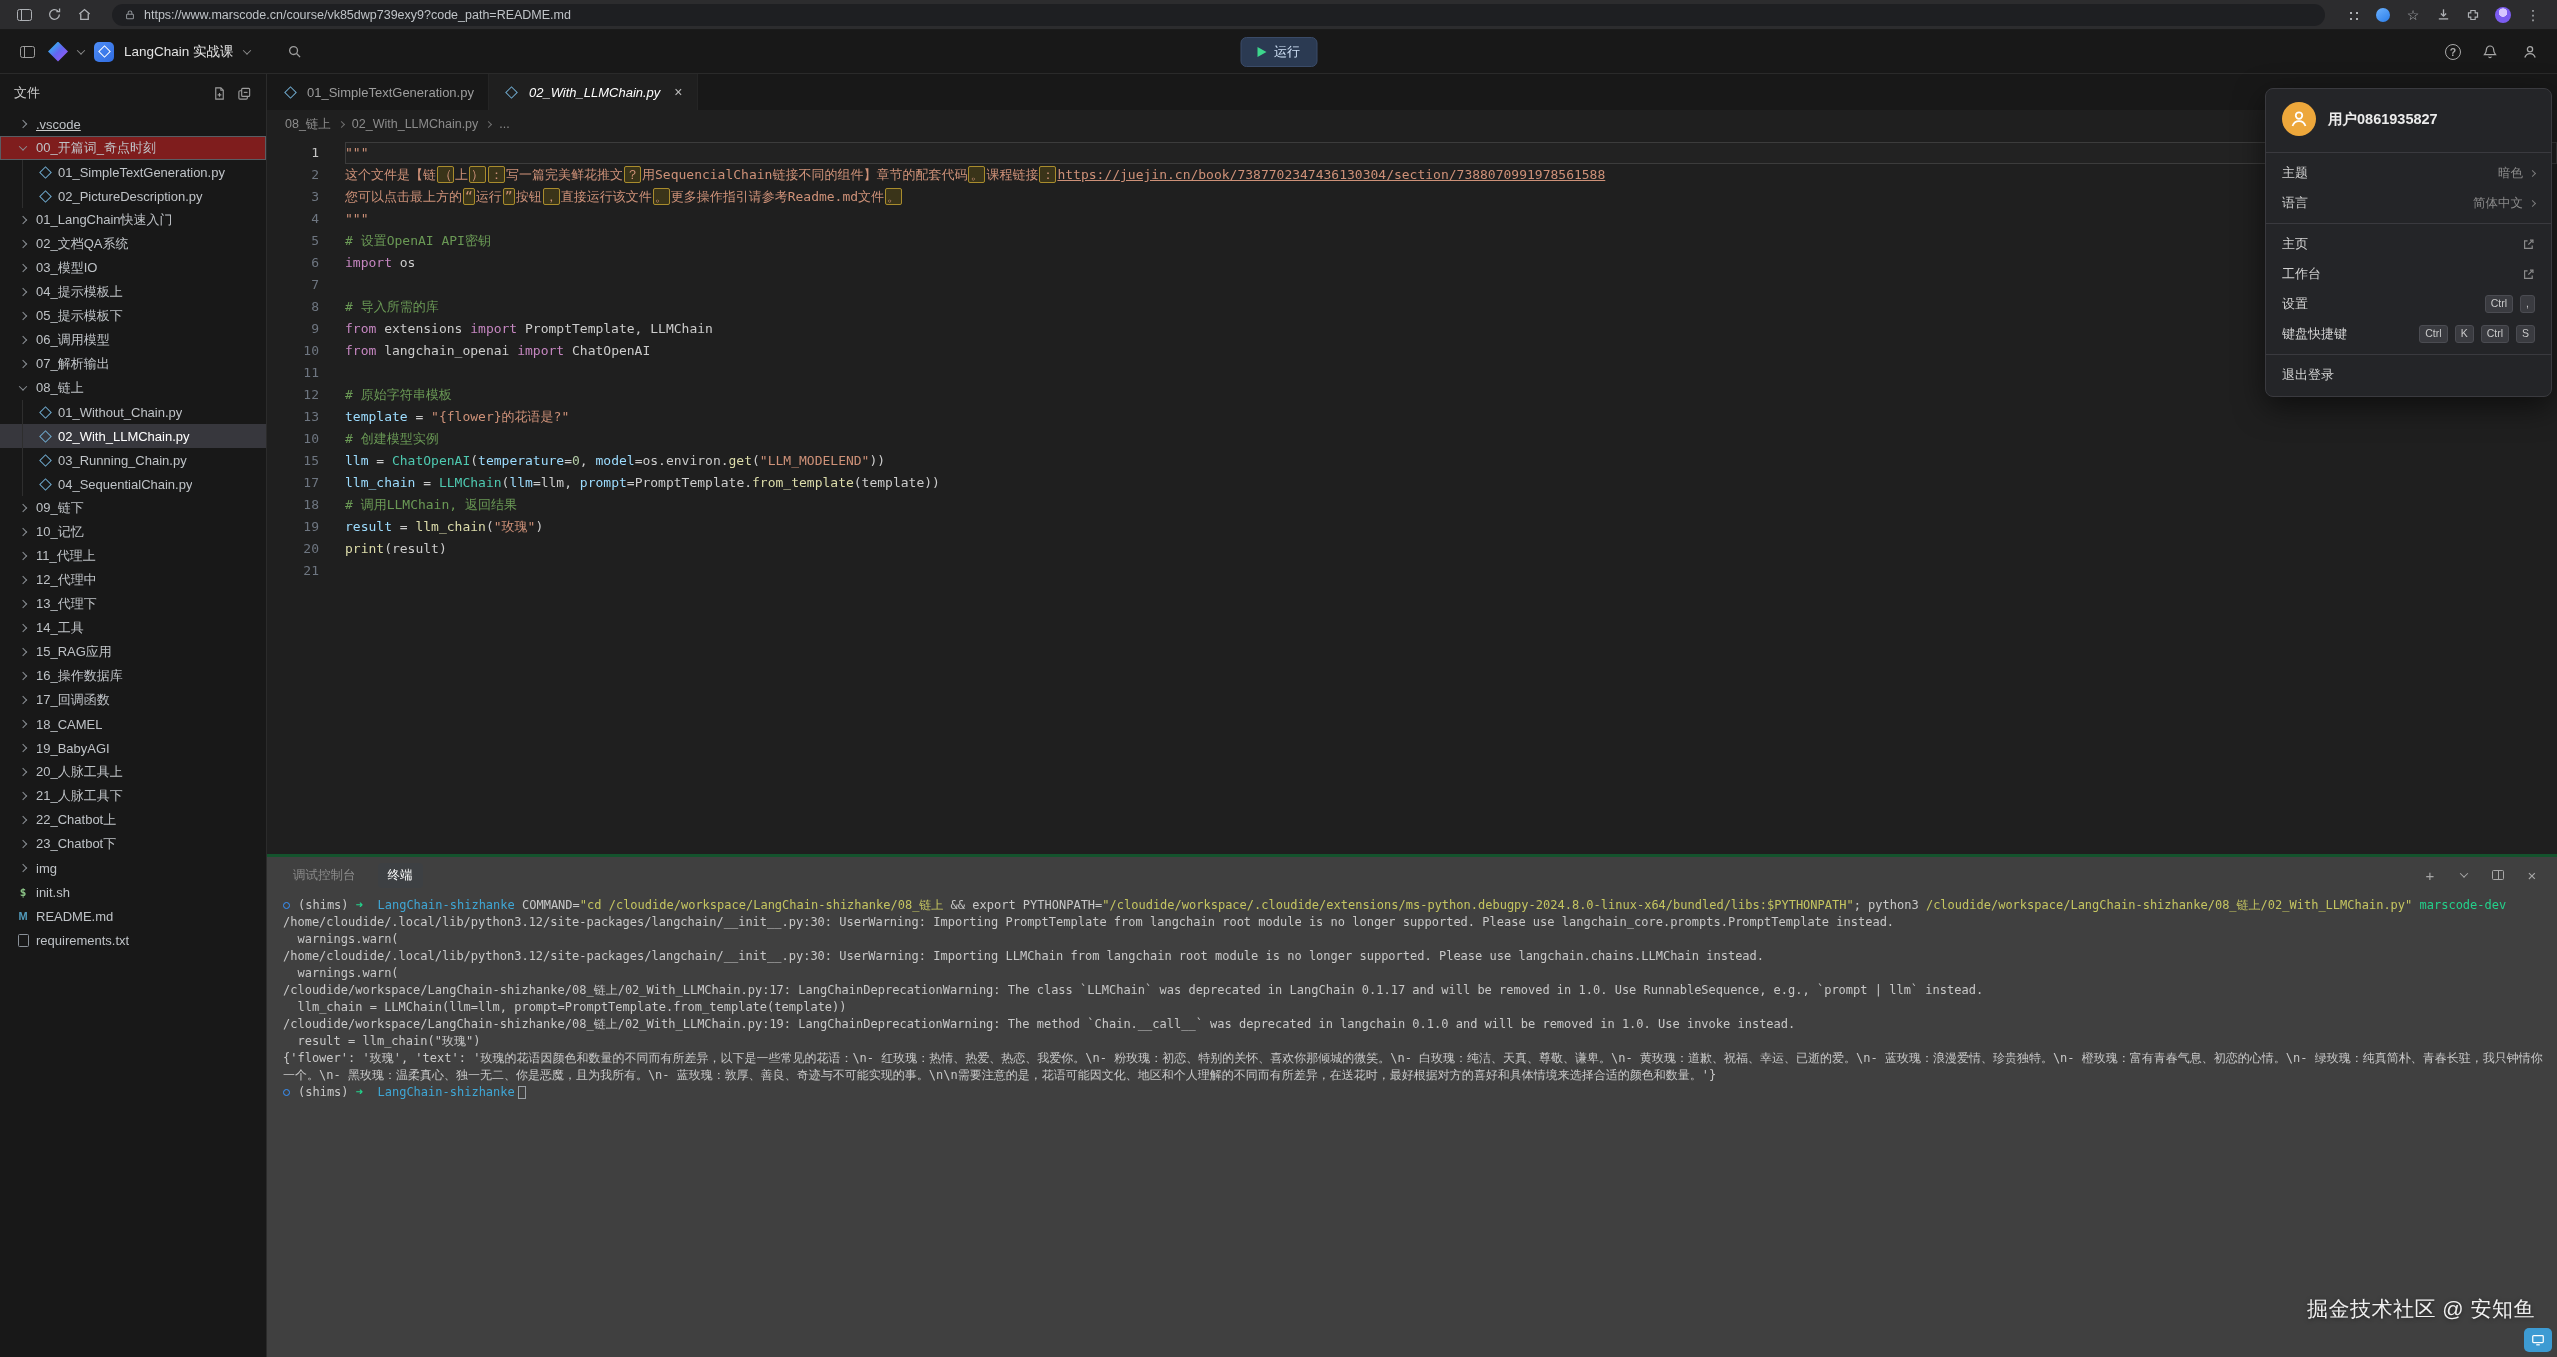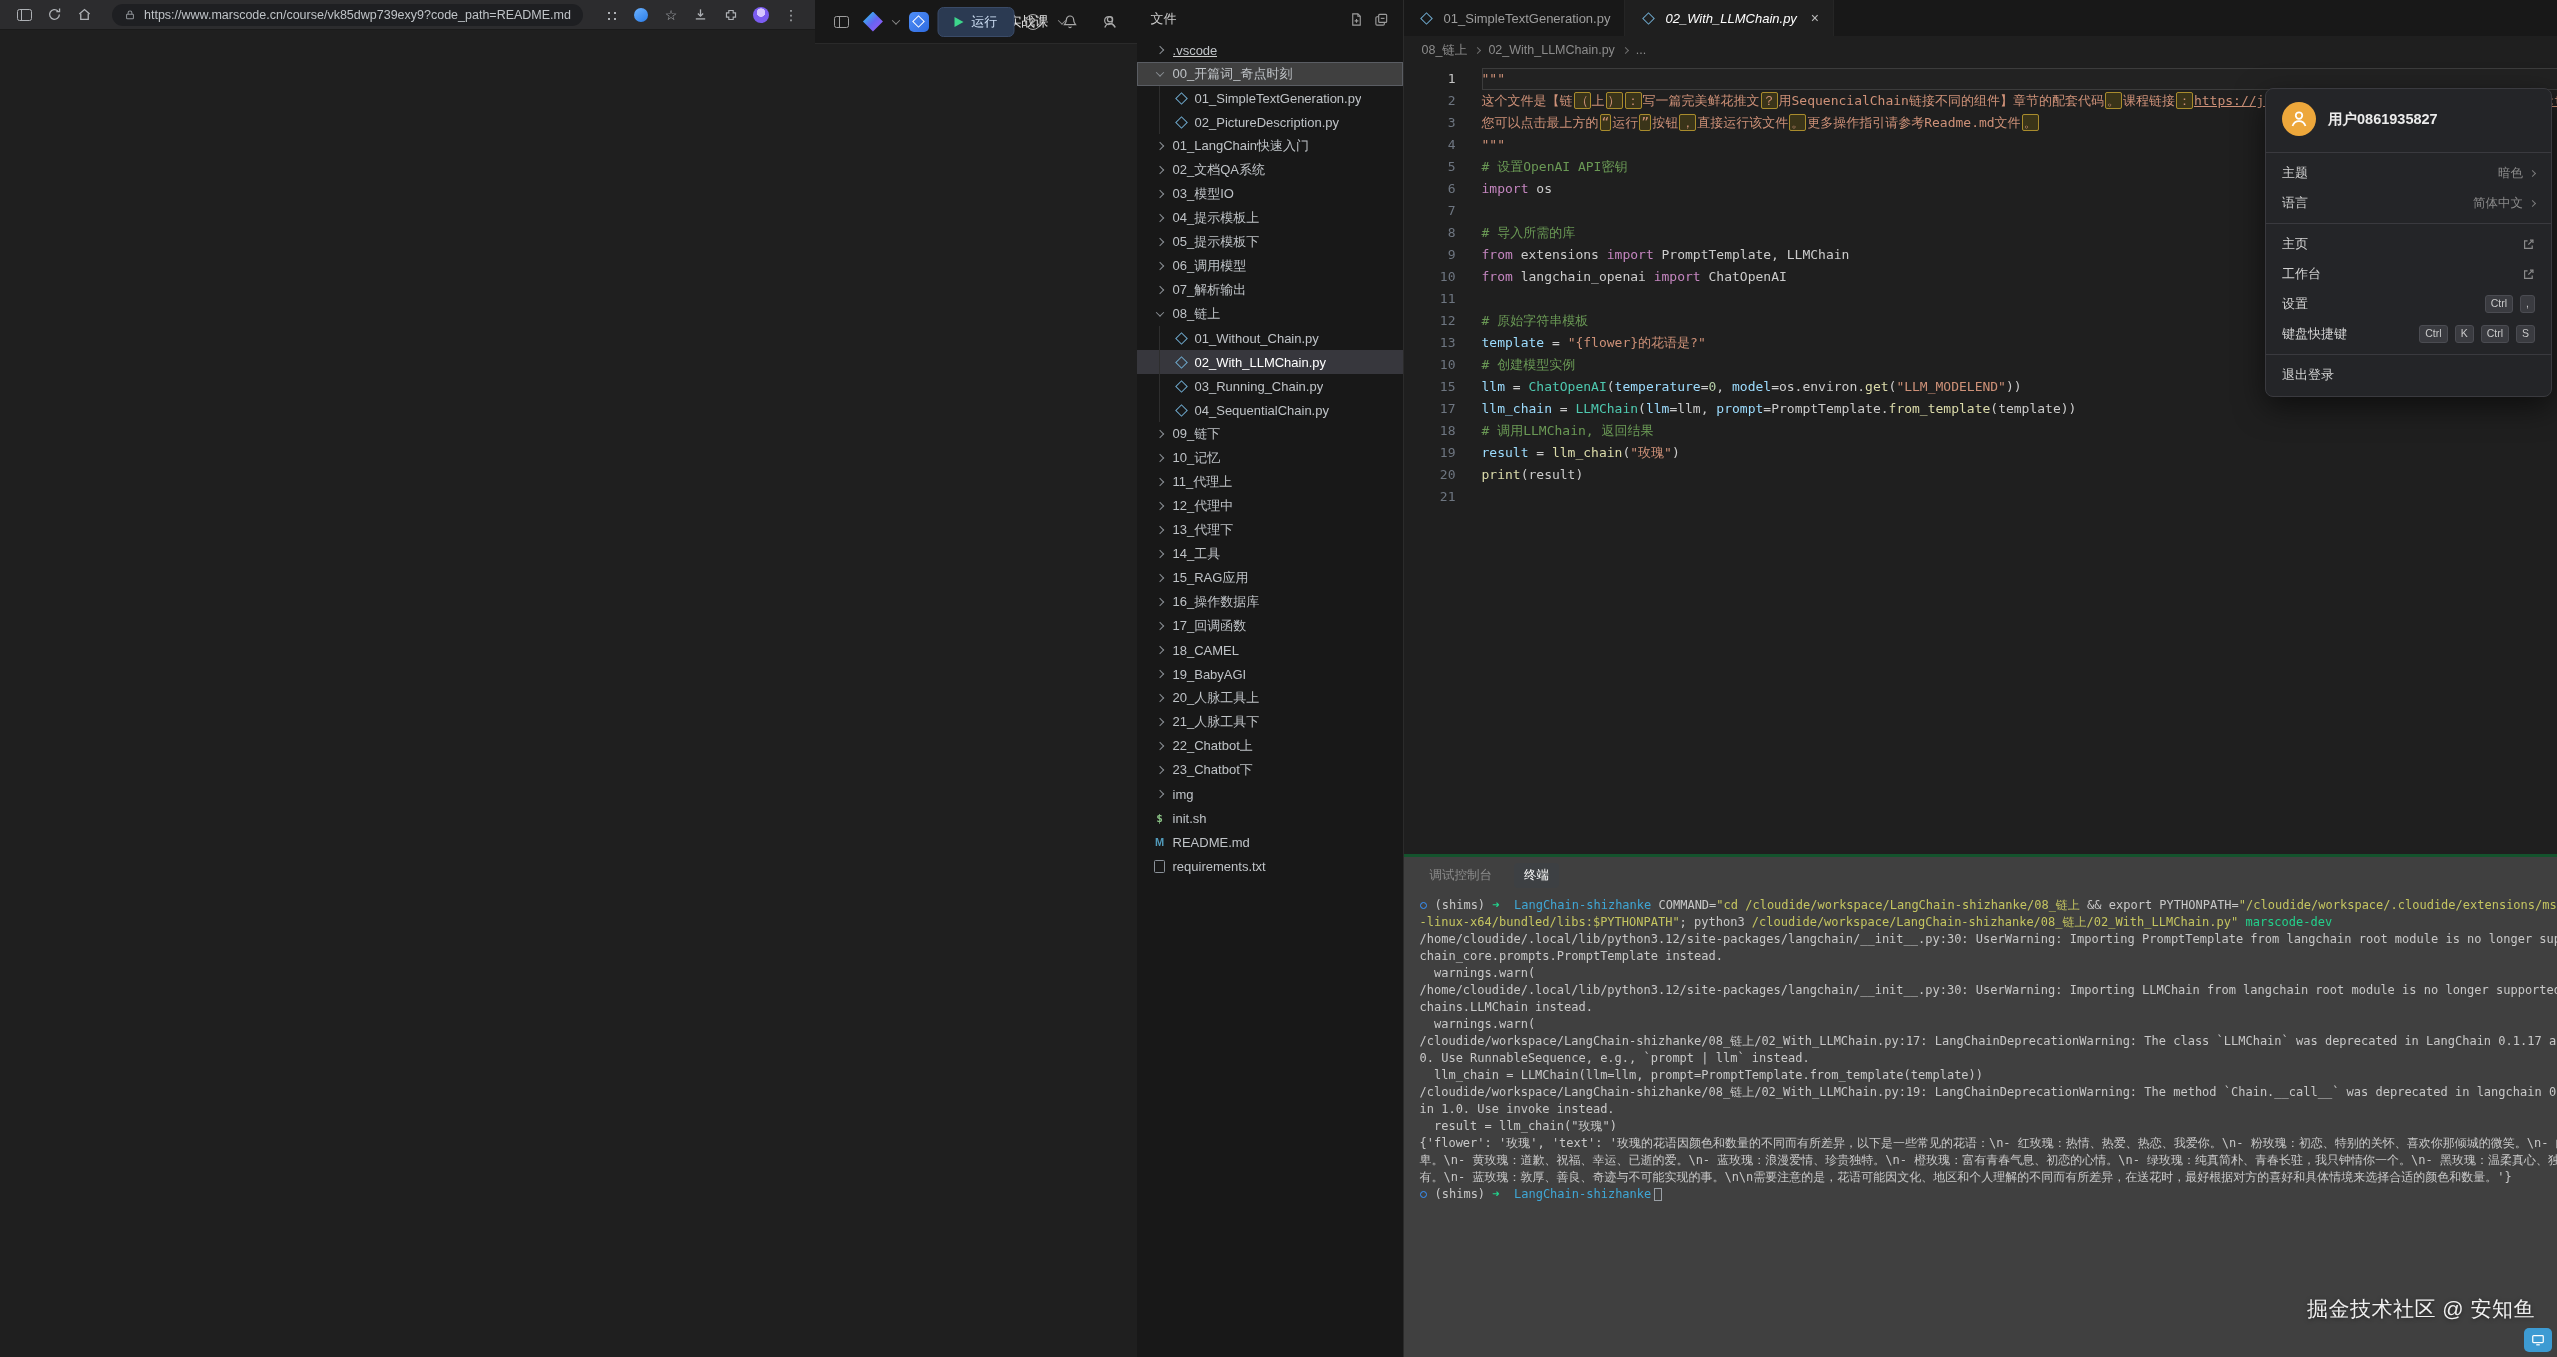--- a/index.html
+++ b/index.html
@@ -1,18 +1,18 @@
 <!DOCTYPE html>
 <html style="--c-accent: #3794ff; --c-run-play: #3dd68c; --c-term-green: #23d18b; --c-term-cyan: #3fa7d6; --c-term-yellow: #c5c560; --c-string: #ce9178; --c-comment: #6a9955; --c-keyword: #c586c0; --c-avatar-orange: #eda73b; --c-badge-blue: #3d9bd3;"><head>
 <meta charset="utf-8">
 <style>
   *{margin:0;padding:0;box-sizing:border-box}
   html,body{width:2557px;height:1357px;overflow:hidden}
   body{background:#1f1f1f;font-family:"Liberation Sans",sans-serif;color:#cccccc;position:relative}
-  .screen{width:2557px;height:1357px;position:relative;display:flex;flex-direction:row}
+  .screen{width:2557px;height:1357px;position:relative;display:flex;flex-direction:column}
 
   
   .browser-bar{height:30px;background:#2c2c2e;border-bottom:1px solid #1a1a1a;display:flex;align-items:center;padding:0 12px;gap:8px;flex:none}
   .b-left,.b-right{display:flex;align-items:center;gap:6px;color:#aeb1b5}
   .bicon{width:24px;height:22px;display:flex;align-items:center;justify-content:center;border-radius:4px;color:#aeb1b5;font-size:14px}
   .bicon.glyph{font-size:14px;line-height:1}
   .url-pill{flex:1;height:22px;background:#1e1f22;border-radius:12px;display:flex;align-items:center;gap:8px;padding:0 12px;margin:0 8px;color:#8d9196}
   .url-text{font-size:12.5px;color:#bfc3c7;white-space:nowrap;overflow:hidden}
   .i-grid{width:12px;height:12px;background-image:radial-gradient(circle,#aeb1b5 1.2px,transparent 1.5px);background-size:6px 6px;background-position:1px 1px}
   .i-bluedot{width:14px;height:14px;border-radius:50%;background:linear-gradient(145deg,#6cb2ff,#2b7de9)}
@@ -42,21 +42,21 @@
   .sidebar{width:267px;background:#181818;border-right:1px solid #2b2b2b;display:flex;flex-direction:column;flex:none}
   .sidebar-header{height:38px;display:flex;align-items:center;justify-content:space-between;padding:0 14px;flex:none}
   .sb-title{font-size:13px;color:#cccccc}
   .sb-actions{display:flex;gap:10px;color:#9d9d9d}
   .sb-actions span{display:flex;align-items:center}
   .tree{flex:1;overflow:hidden;padding-bottom:8px}
   .tree-row{height:24px;display:flex;align-items:center;position:relative;cursor:pointer;white-space:nowrap}
   .tree-row.d1::before{content:"";position:absolute;left:22px;top:0;bottom:0;border-left:1px solid #2e2e2e}
   .tree-row.selected{background:#37373d}
   .tree-row.selected .tlabel{color:#ffffff}
-  .tree-row.focused{background:#404040;box-shadow:inset 0 0 0 1px #5a5d63}
+  .tree-row.focused{background:#7f1d1d;box-shadow:inset 0 0 0 1px #5a5d63}
   .tw{width:18px;display:inline-flex;align-items:center;justify-content:center;flex:none;margin-right:4px;color:#8a8f94}
   .tlabel{font-size:13px;color:#bfc3c7;overflow:hidden;text-overflow:ellipsis}
   .ficon-py::before{content:"";display:block;width:7px;height:7px;border:1.4px solid #6ea8cc;transform:rotate(45deg)}
   .ficon-sh{color:#8ac185;font-family:"DejaVu Sans Mono",monospace;font-weight:700;font-size:11px}
   .ficon-md{color:#519aba;font-weight:700;font-size:11px}
   .ficon-txt::before{content:"";display:block;width:9px;height:11px;border:1.2px solid #8a9199;border-radius:1.5px}
 
   .workbench{flex:1;display:flex;flex-direction:column;min-width:0}
   .editor-area{flex:1;display:flex;flex-direction:column;background:#1f1f1f;min-height:0}
   .tabbar{height:36px;background:#181818;display:flex;flex:none;align-items:stretch}

